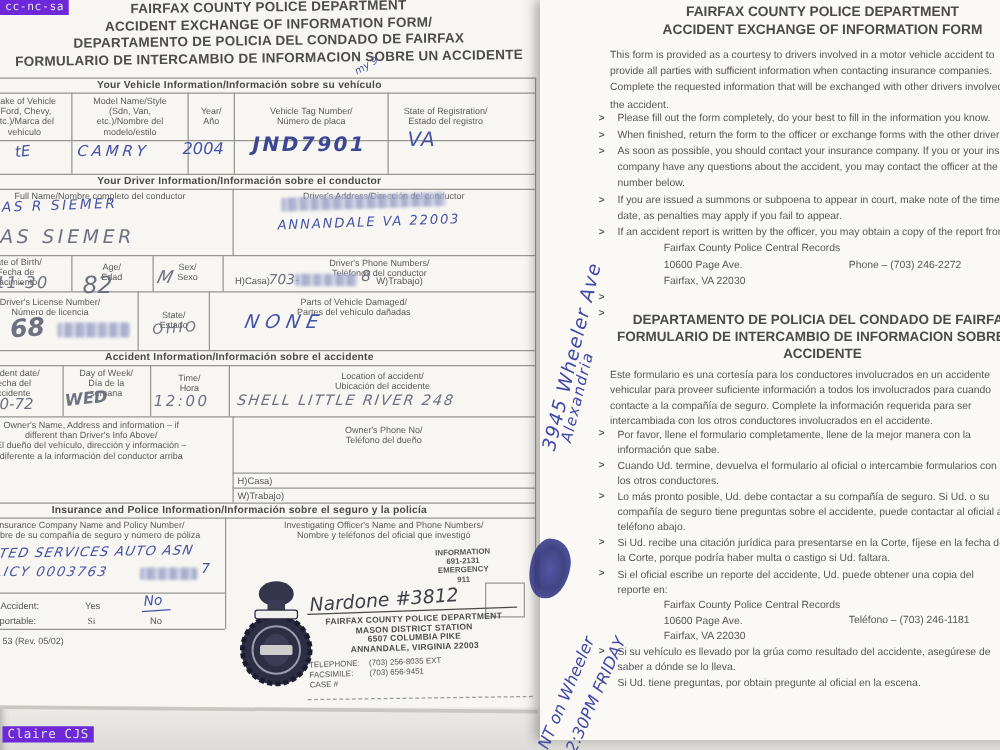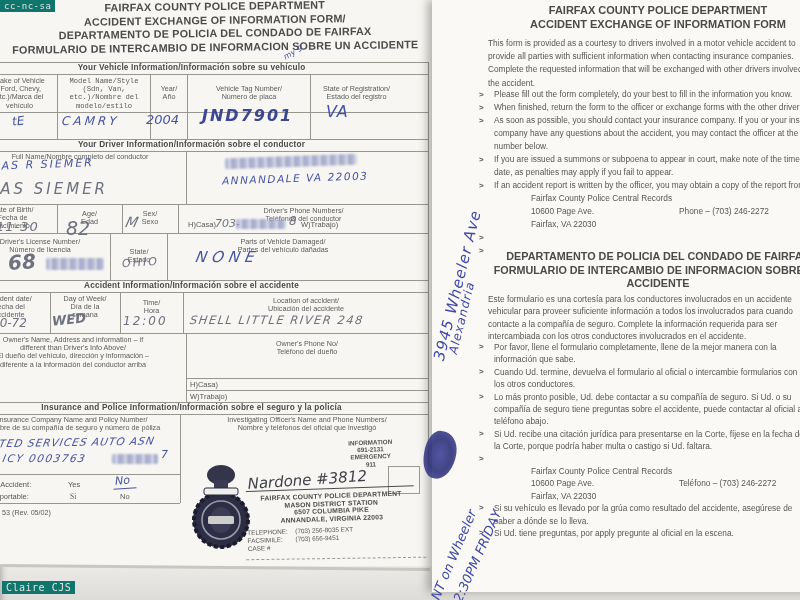--- a/index.html
+++ b/index.html
@@ -23,21 +23,21 @@
   .pc{font-family:"DejaVu Sans",sans-serif;font-style:italic;color:#6e7280;}
   .ink{font-family:"DejaVu Sans",sans-serif;font-style:italic;color:#3f4148;}
   .redact{position:absolute;background:repeating-linear-gradient(90deg,#9aa0c8 0 3px,#c6cade 3px 6px,#8d94bf 6px 9px);filter:blur(1.3px);opacity:.75;border-radius:2px;}
   
   .para{font-size:8.3px;color:#565656;line-height:13.2px;white-space:nowrap;}
   .bul{display:flex;}
   .mk{width:15px;font-size:8px;font-weight:bold;color:#565656;flex:none;line-height:13px;}
   .bl{font-size:8.3px;color:#565656;line-height:13px;white-space:nowrap;}
   .es .bl,.es .mk{line-height:12.4px;}
   .addr{margin-left:52px;position:relative;}
-  .chip{position:absolute;font-family:"DejaVu Sans Mono",monospace;font-size:9px;color:#e3e3e0;background:#0f766e;padding:1px 4px;letter-spacing:.5px;}
+  .chip{position:absolute;font-family:"DejaVu Sans Mono",monospace;font-size:9px;color:#e3e3e0;background:#6d28d9;padding:1px 4px;letter-spacing:.5px;}
   .deptl{font-weight:bold;font-size:6.8px;color:#4e4e4e;line-height:7.6px;text-align:center;letter-spacing:.2px;}
   .ctc{font-size:6.4px;color:#555;line-height:7.6px;}
   .blob{position:absolute;left:424px;top:431px;width:32px;height:48px;background:radial-gradient(closest-side,#40449a,#2d3076 70%,#3a3e8c);border-radius:46% 54% 58% 42%/52% 44% 62% 48%;transform:rotate(8deg);opacity:.9;}
   .note{position:absolute;transform-origin:0 0;font-family:"DejaVu Sans",sans-serif;font-style:italic;color:#3f48a8;white-space:nowrap;}
   .fragbox{position:absolute;left:388px;top:466px;width:30px;height:26px;border:1px solid #9a9a94;}
   .edge{position:absolute;left:0;top:566px;width:430px;height:3px;background:#c9c7c2;transform:rotate(.5deg);}
 </style>
 </head>
 <body>
 
@@ -77,33 +77,34 @@
   <div class="vl" style="left:183px;top:292px;height:41px;"></div>
   <div class="vl" style="left:186px;top:333px;height:69px;"></div>
   <div class="vl" style="left:180px;top:414px;height:89px;"></div>
 
   <div class="abs bar nw" style="left:-45px;top:63px;width:473px;">Your Vehicle Information/Información sobre su vehículo</div>
   <div class="abs bar nw" style="left:-45px;top:140px;width:473px;">Your Driver Information/Información sobre el conductor</div>
   <div class="abs bar nw" style="left:-45px;top:281px;width:473px;">Accident Information/Información sobre el accidente</div>
   <div class="abs bar nw" style="left:-45px;top:403px;width:473px;">Insurance and Police Information/Información sobre el seguro y la policía</div>
 
   <div class="abs t7" style="left:-18px;top:77px;width:75px;">Make of Vehicle<br>(Ford, Chevy,<br>etc.)/Marca del<br>vehículo</div>
-  <div class="abs t7" style="left:58px;top:77px;width:92px;font-family:Liberation Mono, monospace;">Model Name/Style<br>(Sdn, Van,<br>etc.)/Nombre del<br>modelo/estilo</div>
+  <div class="abs t7" style="left:58px;top:77px;width:92px;">Model Name/Style<br>(Sdn, Van,<br>etc.)/Nombre del<br>modelo/estilo</div>
   <div class="abs t7" style="left:151px;top:85px;width:36px;">Year/<br>Año</div>
   <div class="abs t7" style="left:188px;top:85px;width:122px;">Vehicle Tag Number/<br>Número de placa</div>
   <div class="abs t7" style="left:298px;top:85px;width:117px;">State of Registration/<br>Estado del registro</div>
 
   <div class="abs hw" style="left:12px;top:114px;font-size:12px;transform:rotate(-6deg);">tE</div>
   <div class="abs hw" style="left:62px;top:114px;font-size:12px;letter-spacing:3px;transform:skewX(-6deg);">CAMRY</div>
   <div class="abs hw" style="left:146px;top:112px;font-size:13px;">2004</div>
   <div class="abs hw" style="left:202px;top:106px;font-size:16px;font-weight:bold;letter-spacing:2px;color:#3c4794;">JND7901</div>
   <div class="abs hw" style="left:283px;top:48px;font-size:8px;transform:rotate(-30deg);">my 9</div>
   <div class="abs hw" style="left:326px;top:102px;font-size:16px;letter-spacing:1px;">VA</div>
 
   <div class="abs t7" style="left:-25px;top:153px;width:210px;">Full Name/Nombre completo del conductor</div>
+  <div class="abs t7" style="left:186px;top:153px;width:242px;">Driver's Address/Dirección del conductor</div>
   <div class="abs hw nw" style="left:-10px;top:158px;font-size:11px;letter-spacing:2px;transform:rotate(-2deg);">MAS R SIEMER</div>
   <div class="abs pc nw" style="left:-14px;top:180px;font-size:15px;letter-spacing:3px;">NAS SIEMER</div>
   <div class="redact" style="left:225px;top:156px;width:132px;height:11px;transform:rotate(-2deg);"></div>
   <div class="abs hw nw" style="left:222px;top:172px;font-size:10.5px;letter-spacing:1.5px;transform:rotate(-2deg);">ANNANDALE VA 22003</div>
 
   <div class="abs t7" style="left:-30px;top:206px;width:85px;">Date of Birth/<br>Fecha de<br>nacimiento</div>
   <div class="abs t7" style="left:58px;top:210px;width:63px;">Age/<br>Edad</div>
   <div class="abs t7" style="left:123px;top:210px;width:54px;">Sex/<br>Sexo</div>
   <div class="abs t7" style="left:179px;top:207px;width:249px;">Driver's Phone Numbers/<br>Teléfonos del conductor</div>
   <div class="abs pc" style="left:-4px;top:219px;font-size:13px;letter-spacing:1px;">11-30</div>
@@ -235,32 +236,33 @@
     <div class="bul">
         <span class="mk">&gt;</span>
         <div class="bl">Lo más pronto posible, Ud. debe contactar a su compañía de seguro.  Si Ud. o su<br>compañía de seguro tiene preguntas sobre el accidente, puede contactar al oficial al<br>teléfono abajo.</div>
       </div>
     <div class="bul">
         <span class="mk">&gt;</span>
         <div class="bl">Si Ud. recibe una citación jurídica para presentarse en la Corte, fíjese en la fecha de<br>la Corte, porque podría haber multa o castigo si Ud. faltara.</div>
       </div>
     <div class="bul">
         <span class="mk">&gt;</span>
+        <div class="bl">Si el oficial escribe un reporte del accidente, Ud. puede obtener una copia del<br>reporte en:</div>
       </div>
     <div class="addr">
       <div class="bl">Fairfax County Police Central Records<br>10600 Page Ave.<br>Fairfax, VA 22030</div>
-      <div class="bl abs" style="left:148px;top:12px;">Teléfono – (703) 246-2272</div>
+      <div class="bl abs" style="left:148px;top:12px;">Teléfono – (703) 246-1181</div>
     </div>
     <div class="bul">
         <span class="mk">&gt;</span>
         <div class="bl">Si su vehículo es llevado por la grúa como resultado del accidente, asegúrese de<br>saber a dónde se lo lleva.</div>
       </div>
     <div class="bul">
         <span class="mk">&gt;</span>
-        <div class="bl">Si Ud. tiene preguntas, por apply pregunte al oficial en la escena.</div>
+        <div class="bl">Si Ud. tiene preguntas, por obtain pregunte al oficial en la escena.</div>
       </div>
   </div>
 </div>
 
 <div class="seam"></div>
 
 <div class="note" style="left:430px;top:358px;font-size:15px;letter-spacing:1px;transform:rotate(-76deg);">3945 Wheeler Ave</div>
 <div class="note" style="left:446px;top:352px;font-size:12px;letter-spacing:1px;transform:rotate(-76deg);">Alexandria</div>
 <div class="blob"></div>
 <div class="note" style="left:428px;top:596px;font-size:13px;transform:rotate(-67deg);">NT on Wheeler</div>

